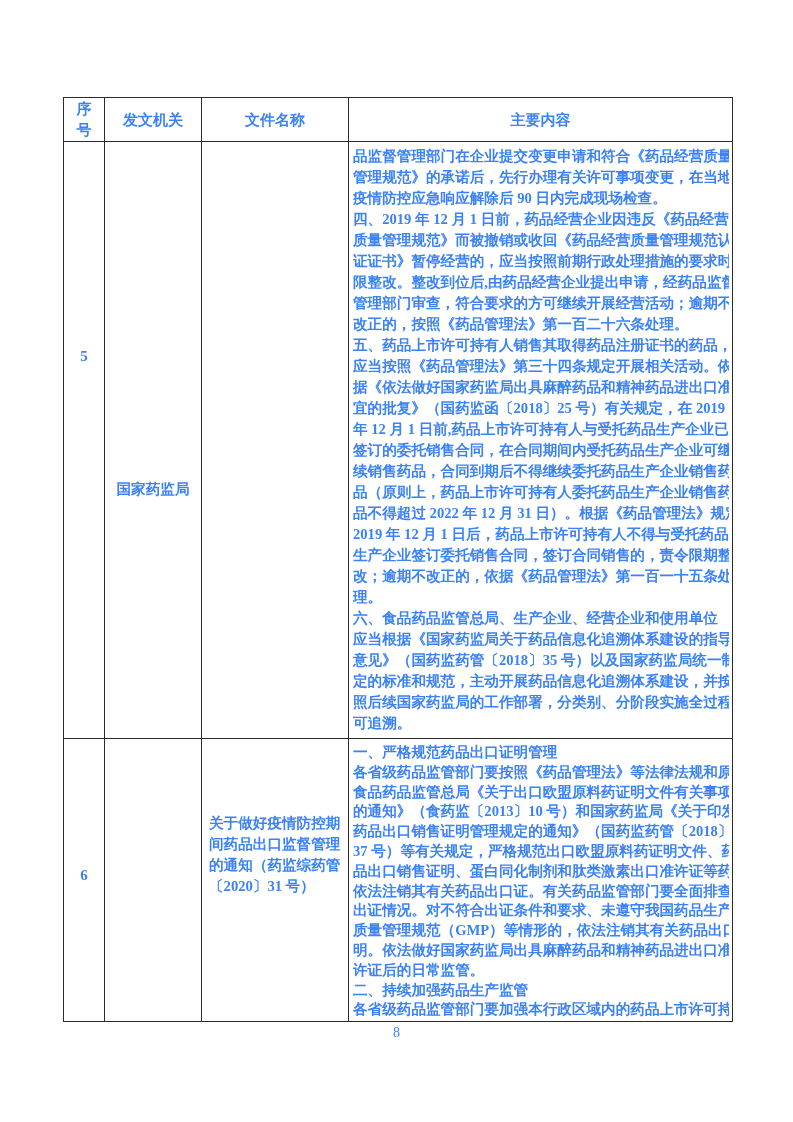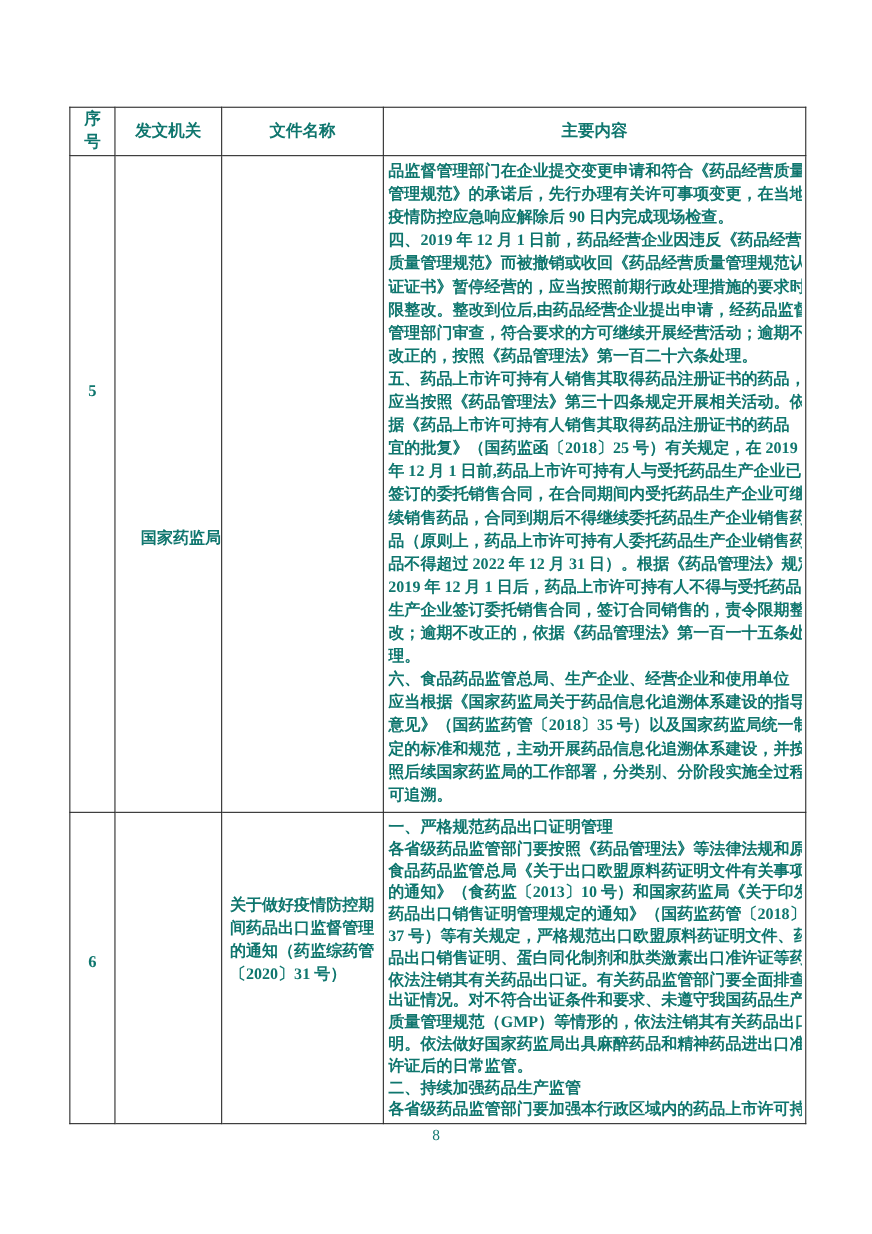--- a/index.html
+++ b/index.html
@@ -6,21 +6,21 @@
     margin: 0;
     padding: 0;
     background: #ffffff;
   }
   .page {
     position: relative;
     width: 793px;
     height: 1122px;
     background: #ffffff;
     font-family: "Liberation Serif", "DejaVu Serif", serif;
-    color: #0f766e;
+    color: #3b82f6;
     overflow: hidden;
   }
   table.doc-table {
     position: absolute;
     left: 63px;
     top: 97px;
     width: 669px;
     border-collapse: collapse;
     table-layout: fixed;
   }
@@ -47,21 +47,21 @@
     line-height: 21px;
   }
   .seq-num {
     text-align: center;
     font-size: 15px;
     font-weight: 600;
   }
   .row5 .seq-num { margin-top: 206px; }
   .row6 .seq-num { margin-top: 128px; }
   .agency {
-    text-align: right;
+    text-align: center;
     font-size: 14.6px;
     font-weight: 600;
     margin-top: 338px;
     white-space: nowrap;
   }
   .name-block {
     margin-top: 74px;
     padding: 0 5px 0 7px;
     font-size: 14.6px;
     font-weight: 600;
@@ -130,21 +130,21 @@
               <div class="tline">管理规范》的承诺后，先行办理有关许可事项变更，在当地</div>
               <div class="tline">疫情防控应急响应解除后 90 日内完成现场检查。</div>
               <div class="tline">四、2019 年 12 月 1 日前，药品经营企业因违反《药品经营</div>
               <div class="tline">质量管理规范》而被撤销或收回《药品经营质量管理规范认</div>
               <div class="tline">证证书》暂停经营的，应当按照前期行政处理措施的要求时</div>
               <div class="tline">限整改。整改到位后,由药品经营企业提出申请，经药品监督</div>
               <div class="tline">管理部门审查，符合要求的方可继续开展经营活动；逾期不</div>
               <div class="tline">改正的，按照《药品管理法》第一百二十六条处理。</div>
               <div class="tline">五、药品上市许可持有人销售其取得药品注册证书的药品，</div>
               <div class="tline">应当按照《药品管理法》第三十四条规定开展相关活动。依</div>
-              <div class="tline">据《药品上市许可持有人销售其取得药品注册证书的药品</div>
+              <div class="tline">据《依法做好国家药监局出具麻醉药品和精神药品进出口准</div>
               <div class="tline">宜的批复》（国药监函〔2018〕25 号）有关规定，在 2019</div>
               <div class="tline">年 12 月 1 日前,药品上市许可持有人与受托药品生产企业已</div>
               <div class="tline">签订的委托销售合同，在合同期间内受托药品生产企业可继</div>
               <div class="tline">续销售药品，合同到期后不得继续委托药品生产企业销售药</div>
               <div class="tline">品（原则上，药品上市许可持有人委托药品生产企业销售药</div>
               <div class="tline">品不得超过 2022 年 12 月 31 日）。根据《药品管理法》规定，</div>
               <div class="tline">2019 年 12 月 1 日后，药品上市许可持有人不得与受托药品</div>
               <div class="tline">生产企业签订委托销售合同，签订合同销售的，责令限期整</div>
               <div class="tline">改；逾期不改正的，依据《药品管理法》第一百一十五条处</div>
               <div class="tline">理。</div>

